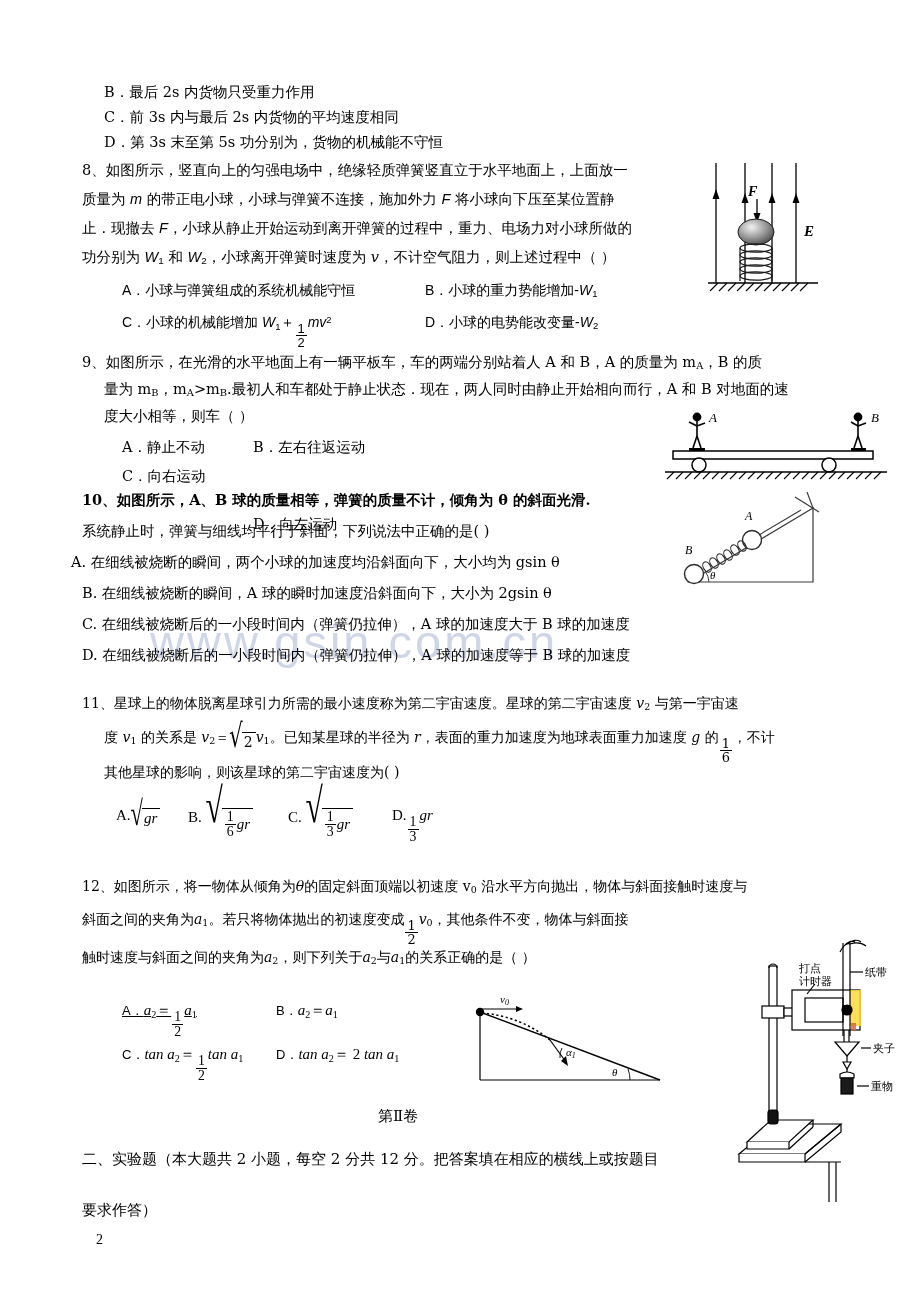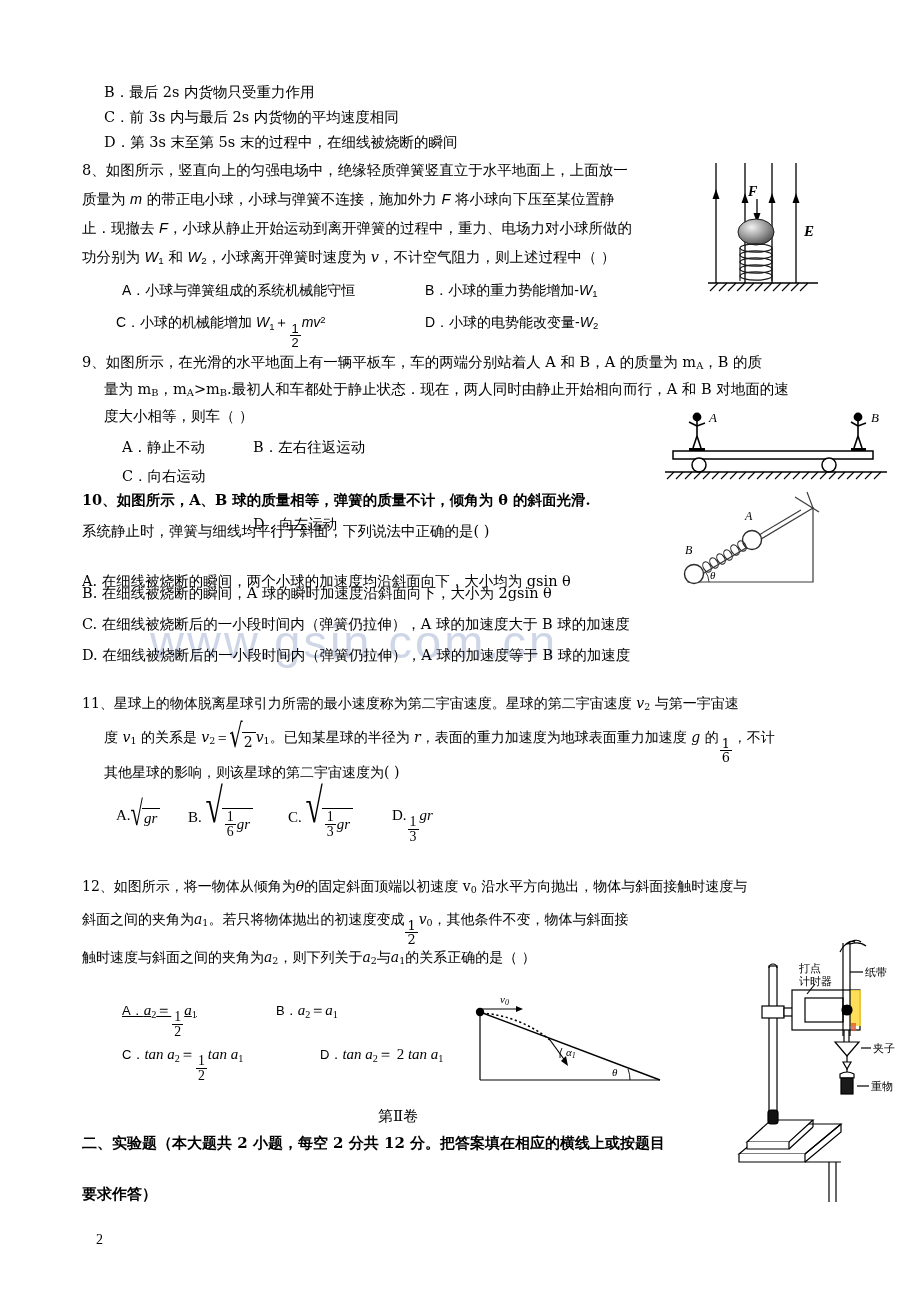--- a/index.html
+++ b/index.html
@@ -41,21 +41,21 @@
   
   .ln {
     position: absolute;
     white-space: nowrap;
     font-size: 14.5px;
     line-height: 1;
     font-family: "Liberation Serif", "DejaVu Serif", serif;
   }
   .cjk { font-family: "DejaVu Serif", "Liberation Serif", serif; }
   .it { font-style: italic; }
-  .bold { font-weight: bold; }
+  .bold { font-weight: normal; margin-top: 16px; }
   .sans { font-family: "Liberation Sans", "DejaVu Sans", sans-serif; }
 
   sub { font-size: 0.68em; vertical-align: -0.25em; }
   sup { font-size: 0.68em; vertical-align: 0.45em; }
 
   
   .frac {
     display: inline-flex;
     flex-direction: column;
     vertical-align: -0.45em;
@@ -99,42 +99,42 @@
 <body>
 
 <div class="page">
 
   <div class="watermark">www.gsin.com.cn</div>
 
   <div class="content">
 
     <div class="ln cjk" style="left:104px; top:85px;">B．最后 2s 内货物只受重力作用</div>
     <div class="ln cjk" style="left:104px; top:110px;">C．前 3s 内与最后 2s 内货物的平均速度相同</div>
-    <div class="ln cjk" style="left:104px; top:135px;">D．第 3s 末至第 5s 末的过程中，在细线被烧断的瞬间</div>
+    <div class="ln cjk" style="left:104px; top:135px;">D．第 3s 末至第 5s 功分别为，货物的机械能不守恒</div>
 
     <div class="ln cjk" style="left:82px; top:163px;">8、如图所示，竖直向上的匀强电场中，绝缘轻质弹簧竖直立于水平地面上，上面放一</div>
 
     <div class="ln cjk" style="left:82px; top:192px;">
       <span>质量为 </span><span class="it sans">m</span><span> 的带正电小球，小球与弹簧不连接，施加外力 </span><span class="it sans">F</span><span> 将小球向下压至某位置静</span>
     </div>
 
     <div class="ln cjk" style="left:82px; top:221px;">
       <span>止．现撤去 </span><span class="it sans">F</span><span>，小球从静止开始运动到离开弹簧的过程中，重力、电场力对小球所做的</span>
     </div>
 
     <div class="ln cjk" style="left:82px; top:250px;">
       <span>功分别为 </span><span class="it sans">W</span><sub class="sans">1</sub><span> 和 </span><span class="it sans">W</span><sub class="sans">2</sub><span>，小球离开弹簧时速度为 </span><span class="it">v</span><span>，不计空气阻力，则上述过程中（        ）</span>
     </div>
 
     <div class="ln cjk sans" style="left:122px; top:283px; font-size:14px;">A．小球与弹簧组成的系统机械能守恒</div>
     <div class="ln cjk sans" style="left:425px; top:283px; font-size:14px;">
       <span>B．小球的重力势能增加-</span><span class="it">W</span><sub>1</sub>
     </div>
 
-    <div class="ln cjk sans" style="left:116px; top:315px; font-size:14px;">
+    <div class="ln cjk sans" style="left:122px; top:315px; font-size:14px;">
       <span>C．小球的机械能增加 </span><span class="it">W</span><sub>1</sub><span>＋</span><span class="frac">
           <span class="num">1</span>
           <span class="den">2</span>
         </span><span class="it">mv</span><sup>2</sup>
     </div>
     <div class="ln cjk sans" style="left:425px; top:315px; font-size:14px;">
       <span>D．小球的电势能改变量-</span><span class="it">W</span><sub>2</sub>
     </div>
 
     <svg class="fig" style="left:700px; top:155px;" width="215" height="150" viewBox="0 0 215 150">
@@ -260,21 +260,21 @@
           <line x1="173" y1="74" x2="180" y2="67"></line>
         <line x1="182" y1="74" x2="189" y2="67"></line>
           <line x1="191" y1="74" x2="198" y2="67"></line>
         <line x1="200" y1="74" x2="207" y2="67"></line>
           <line x1="209" y1="74" x2="216" y2="67"></line>
       </g>
     </svg>
 
     <div class="ln cjk" style="left:82px; top:493px;font-weight:bold;">10、如图所示，A、B 球的质量相等，弹簧的质量不计，倾角为 θ 的斜面光滑.</div>
     <div class="ln cjk" style="left:82px; top:524px;">系统静止时，弹簧与细线均平行于斜面，下列说法中正确的是(       )</div>
-    <div class="ln cjk" style="left:82px; top:555px;margin-top:19px;">A.  在细线被烧断的瞬间，两个小球的加速度均沿斜面向下，大小均为 gsin θ</div>
+    <div class="ln cjk" style="left:71px; top:555px;">A.  在细线被烧断的瞬间，两个小球的加速度均沿斜面向下，大小均为 gsin θ</div>
     <div class="ln cjk" style="left:82px; top:586px;">B.  在细线被烧断的瞬间，A 球的瞬时加速度沿斜面向下，大小为 2gsin θ</div>
     <div class="ln cjk" style="left:82px; top:617px;">C.  在细线被烧断后的一小段时间内（弹簧仍拉伸），A 球的加速度大于 B 球的加速度</div>
     <div class="ln cjk" style="left:82px; top:648px;">D.  在细线被烧断后的一小段时间内（弹簧仍拉伸），A 球的加速度等于 B 球的加速度</div>
 
     <svg class="fig" style="left:683px; top:490px;" width="180" height="105" viewBox="0 0 180 105">
 
       <path d="M 6 92 L 130 18 L 130 92 Z" fill="#fff" stroke="#3a3a3a" stroke-width="1.2"></path>
 
       <line x1="112" y1="7" x2="136" y2="22" stroke="#3a3a3a" stroke-width="1.2"></line>
       <line x1="130" y1="18" x2="124" y2="2" stroke="#3a3a3a" stroke-width="1.2"></line>
@@ -384,21 +384,21 @@
       <span class="sans cjk" style="font-size:13px;">B．</span><span class="it">a</span><sub>2</sub><span>＝</span><span class="it">a</span><sub>1</sub>
     </div>
 
     <div class="ln" style="left:122px; top:1047px; font-size:15px;">
       <span class="sans cjk" style="font-size:13px;">C．</span><span class="it">tan a</span><sub>2</sub><span>＝</span><span class="frac">
           <span class="num">1</span>
           <span class="den">2</span>
         </span><span class="it">tan a</span><sub>1</sub>
     </div>
 
-    <div class="ln" style="left:276px; top:1047px; font-size:15px;margin-left:44px;">
+    <div class="ln" style="left:276px; top:1047px; font-size:15px;">
       <span class="sans cjk" style="font-size:13px;">D．</span><span class="it">tan a</span><sub>2</sub><span>＝ 2 </span><span class="it">tan a</span><sub>1</sub>
     </div>
 
     <svg class="fig" style="left:462px; top:998px;" width="250" height="100" viewBox="0 0 250 100">
 
       <line x1="18" y1="14" x2="18" y2="82" stroke="#000" stroke-width="1.2"></line>
 
       <line x1="18" y1="82" x2="198" y2="82" stroke="#000" stroke-width="1.2"></line>
 
       <line x1="18" y1="14" x2="198" y2="82" stroke="#000" stroke-width="1.4"></line>

